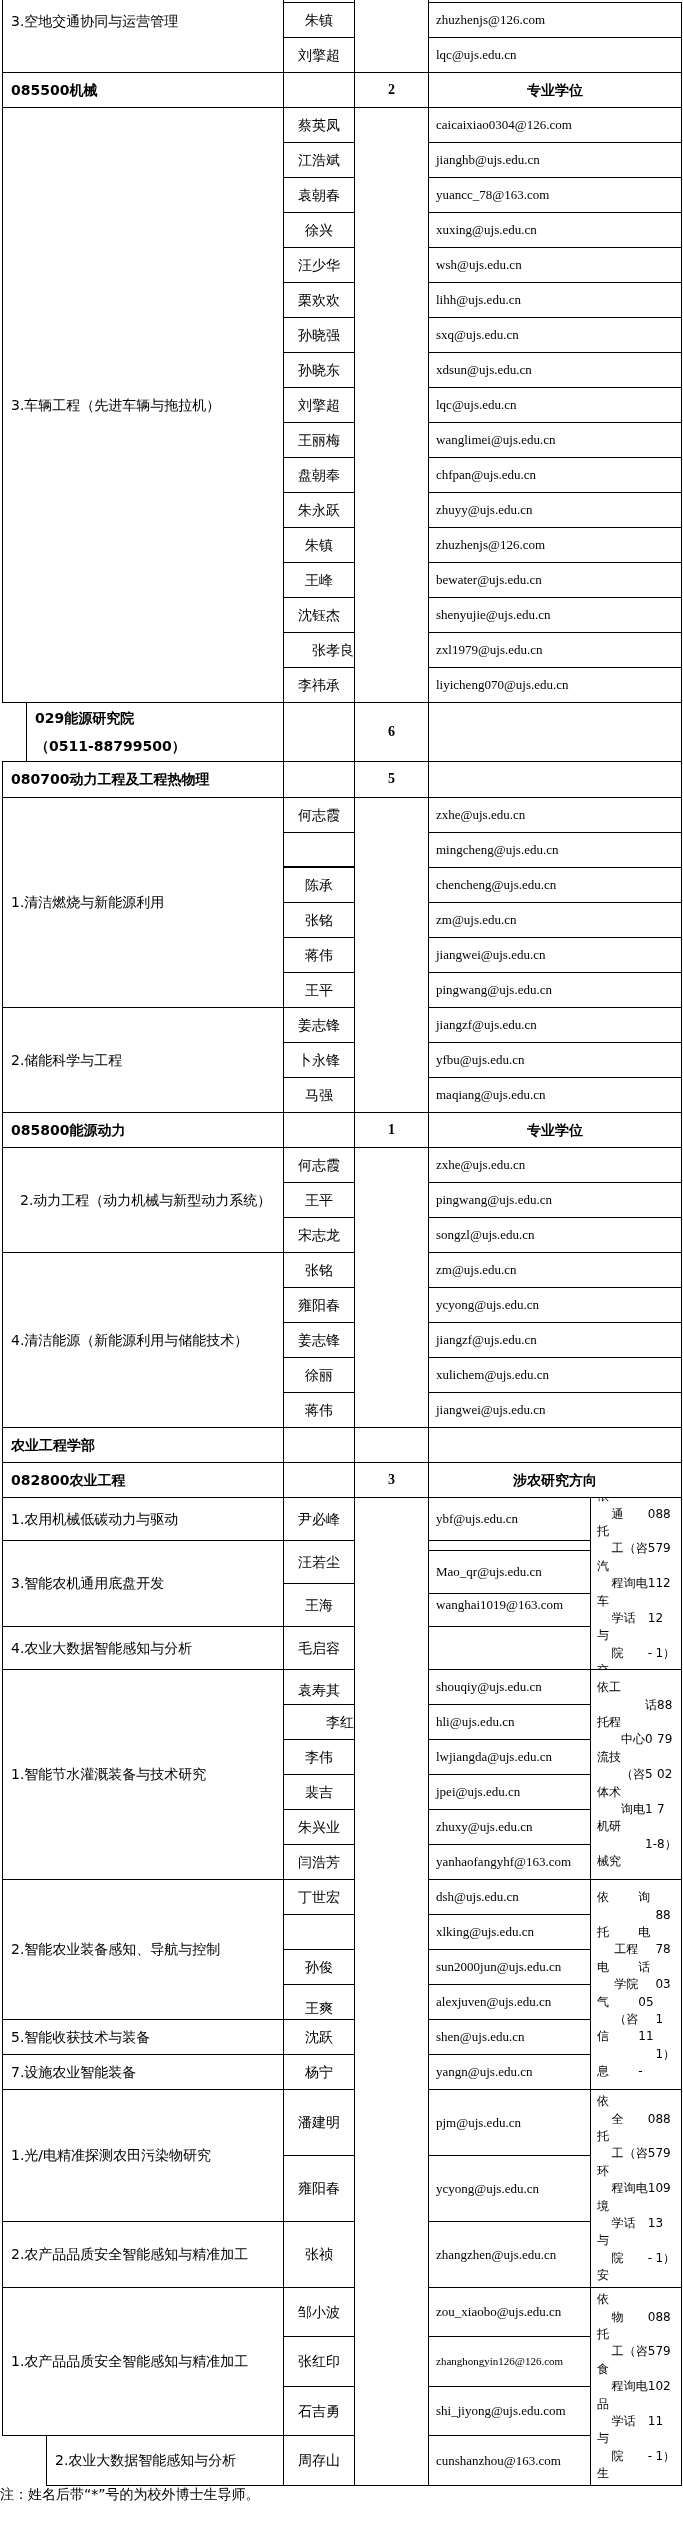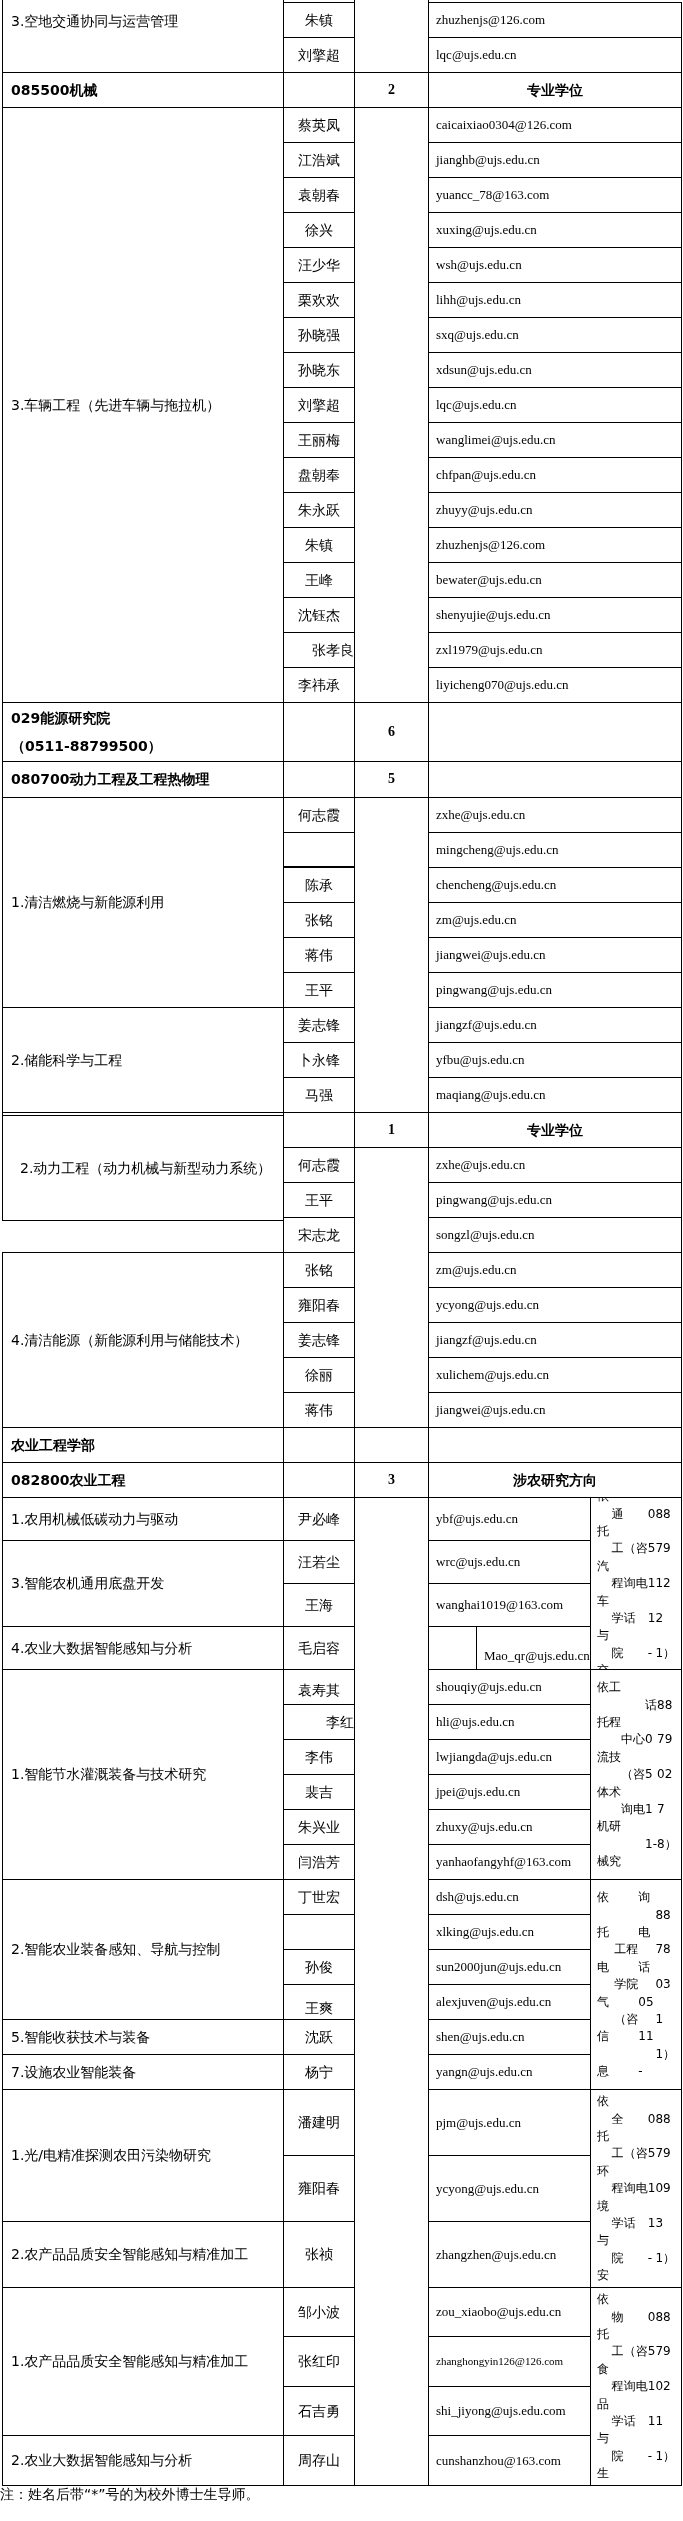--- a/index.html
+++ b/index.html
@@ -161,21 +161,21 @@
       </div>
       <div class="cell c-mail" style="top: 597px; height: 36px;">
         <span class="dir-text">shenyujie@ujs.edu.cn</span>
       </div>
       <div class="cell c-mail" style="top: 632px; height: 36px;">
         <span class="dir-text">zxl1979@ujs.edu.cn</span>
       </div>
       <div class="cell c-mail" style="top: 667px; height: 36px;">
         <span class="dir-text">liyicheng070@ujs.edu.cn</span>
       </div>
-      <div class="cell c-dir two-line bold" style="top: 702px; height: 60px;">
+      <div class="cell c-dir two-line bold" style="top: 702px; height: 60px; margin-left: 24px;">
         <span>029能源研究院</span>
         <span>（0511-88799500）</span>
       </div>
       <div class="cell c-name" style="top: 702px; height: 60px;">
         <span class="dir-text"></span>
       </div>
       <div class="cell c-num" style="top: 702px; height: 60px;">
         <span class="dir-text">6</span>
       </div>
       <div class="cell c-mail" style="top: 702px; height: 60px;">
@@ -261,21 +261,21 @@
       </div>
       <div class="cell c-name" style="top: 1112px; height: 36px;">
         <span class="dir-text"></span>
       </div>
       <div class="cell c-num" style="top: 1112px; height: 36px;">
         <span class="dir-text">1</span>
       </div>
       <div class="cell c-remark" style="top: 1112px; height: 36px;">
         <span class="dir-text">专业学位</span>
       </div>
-      <div class="cell c-dir" style="top: 1115px; height: 106px; padding-left: 17px;">
+      <div class="cell c-dir" style="top: 1147px; height: 106px; padding-left: 17px;">
         <span class="dir-text">2.动力工程（动力机械与新型动力系统）</span>
       </div>
       <div class="cell c-num" style="top: 1147px; height: 281px;">
         <span class="dir-text"></span>
       </div>
       <div class="cell c-name" style="top: 1147px; height: 36px;">
         <span class="dir-text">何志霞</span>
       </div>
       <div class="cell c-name" style="top: 1182px; height: 36px;">
         <span class="dir-text">王平</span>
@@ -375,21 +375,21 @@
       </div>
       <div class="cell c-mail split" style="top: 1583px; height: 44px;">
         <span class="dir-text">wanghai1019@163.com</span>
       </div>
       <div class="cell c-dir" style="top: 1626px; height: 44px;">
         <span class="dir-text">4.农业大数据智能感知与分析</span>
       </div>
       <div class="cell c-name" style="top: 1626px; height: 44px;">
         <span class="dir-text">毛启容</span>
       </div>
-      <div class="cell c-mail split" style="top: 1626px; height: 60px; margin-left: 48px;">
+      <div class="cell c-mail split" style="top: 1550px; height: 44px;">
         <span class="dir-text">Mao_qr@ujs.edu.cn</span>
       </div>
       <div class="cell c-note" style="top: 1497px; height: 173px;">
         <span>依托汽车与交</span>
         <span>通工程学院</span>
         <span>（咨询电话</span>
         <span>0511-</span>
         <span>88791221）</span>
       </div>
       <div class="cell c-dir" style="top: 1669px; height: 211px;">
@@ -534,21 +534,21 @@
       </div>
       <div class="cell c-mail split" style="top: 2287px; height: 50px;">
         <span class="dir-text">zou_xiaobo@ujs.edu.cn</span>
       </div>
       <div class="cell c-mail split small" style="top: 2336px; height: 51px;">
         <span class="dir-text">zhanghongyin126@126.com</span>
       </div>
       <div class="cell c-mail split" style="top: 2386px; height: 50px;">
         <span class="dir-text">shi_jiyong@ujs.edu.com</span>
       </div>
-      <div class="cell c-dir" style="top: 2435px; height: 51px;">
+      <div class="cell c-dir" style="top: 2435px; height: 51px; margin-left: 44px;">
         <span class="dir-text">2.农业大数据智能感知与分析</span>
       </div>
       <div class="cell c-name" style="top: 2435px; height: 51px;">
         <span class="dir-text">周存山</span>
       </div>
       <div class="cell c-mail split" style="top: 2435px; height: 51px;">
         <span class="dir-text">cunshanzhou@163.com</span>
       </div>
       <div class="cell c-note" style="top: 2287px; height: 199px;">
         <span>依托食品与生</span>

